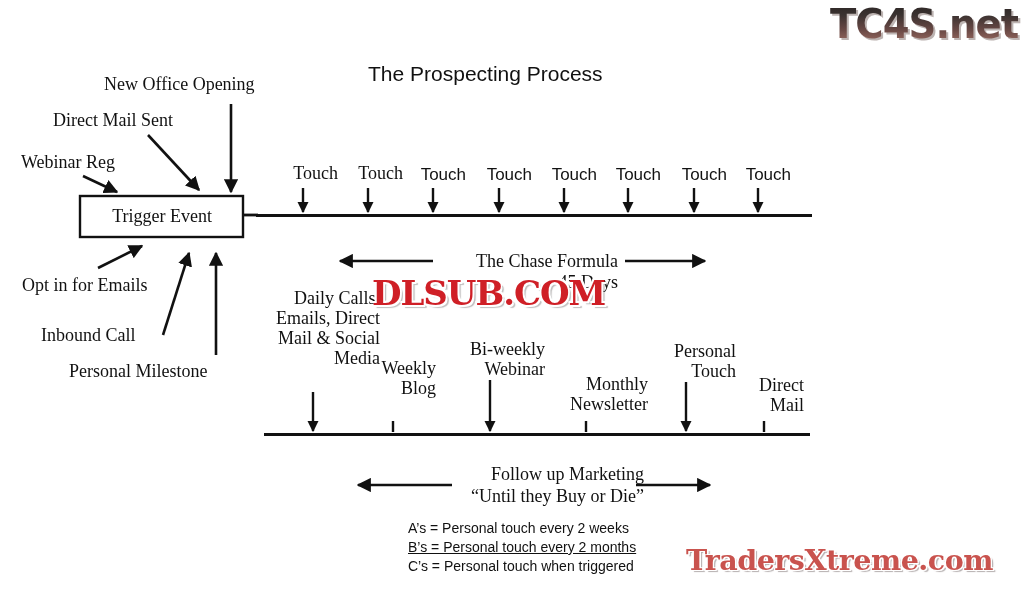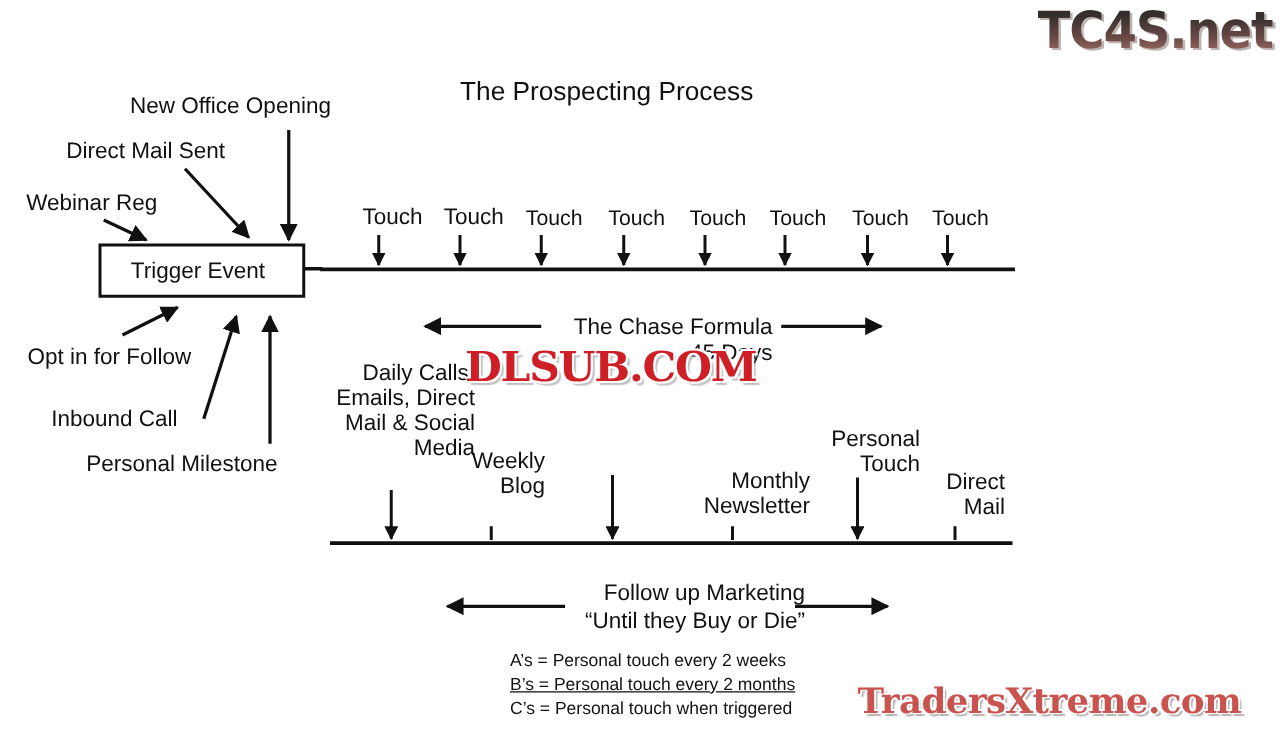--- a/index.html
+++ b/index.html
@@ -73,21 +73,21 @@
       -1.6px -1.6px 0 #ffffff,  1.6px -1.6px 0 #ffffff,
       -1.6px  1.6px 0 #ffffff,  1.6px  1.6px 0 #ffffff,
        3px 3px 1px rgba(130,125,125,.5);
     transform:scaleX(1.03);
     transform-origin:0 0;
     z-index:40;
   }
 
   
   .t-title{font-size:21px;}
-  .t-big{font-size:18px;}
+  .t-big{font-size:18px;font-family:Liberation Serif, serif;}
   .t-med{font-size:17px;}
   .t-small{font-size:14px;}
 
   svg.overlay{position:absolute;left:0;top:0;width:1024px;height:592px;pointer-events:none;}
   .hidden-under{z-index:5;}
 </style>
 </head>
 <body>
 
 <div id="canvas">
@@ -158,21 +158,21 @@
   <div class="txt" id="txtreme-logo">TradersXtreme.com</div>
 
   <div class="txt t-title" style="left:368px; top:62px;text-align:center;">The Prospecting Process</div>
 
   <div class="txt t-big" style="left:104px; top:74px;">New Office Opening</div>
   <div class="txt t-big" style="left:53px; top:110px;">Direct Mail Sent</div>
   <div class="txt t-big" style="left:21px; top:152px;">Webinar Reg</div>
 
   <div class="txt t-big ctr" style="left:80px; top:206px; width:132px;">Trigger Event</div>
 
-  <div class="txt t-big" style="left:22px; top:275px;">Opt in for Follow</div>
+  <div class="txt t-big" style="left:22px; top:275px;">Opt in for Emails</div>
   <div class="txt t-big" style="left:41px; top:325px;">Inbound Call</div>
   <div class="txt t-big" style="left:69px; top:361px;">Personal Milestone</div>
 
   <div class="txt t-big ctr" style="left:268px; top:163px; width:70px;">Touch</div>
   <div class="txt t-big ctr" style="left:333px; top:163px; width:70px;">Touch</div>
   <div class="txt t-med ctr" style="left:400px; top:165px; width:66px;">Touch</div>
   <div class="txt t-med ctr" style="left:466px; top:165px; width:66px;">Touch</div>
   <div class="txt t-med ctr" style="left:531px; top:165px; width:66px;">Touch</div>
   <div class="txt t-med ctr" style="left:595px; top:165px; width:66px;">Touch</div>
   <div class="txt t-med ctr" style="left:661px; top:165px; width:66px;">Touch</div>
@@ -180,20 +180,22 @@
 
   <div class="txt t-big ctr" style="left:440px; top:251px; width:178px;">The Chase Formula</div>
   <div class="txt t-big ctr hidden-under" style="left:440px; top:272px; width:178px;">45 Days</div>
 
   <div class="txt t-big ctr" style="left:248px; top:288px; width:132px;">Daily Calls,
 Emails, Direct
 Mail &amp; Social
 Media</div>
   <div class="txt t-big ctr" style="left:352px; top:358px; width:84px;">Weekly
 Blog</div>
+  <div class="txt t-big ctr" style="left:437px; top:339px; width:108px;">Bi-weekly
+Webinar</div>
   <div class="txt t-big ctr" style="left:524px; top:374px; width:124px;">Monthly
 Newsletter</div>
   <div class="txt t-big ctr" style="left:638px; top:341px; width:98px;">Personal
 Touch</div>
   <div class="txt t-big ctr" style="left:726px; top:375px; width:78px;">Direct
 Mail</div>
 
   <div class="txt t-big ctr" style="left:444px; top:464px; width:200px;">Follow up Marketing</div>
   <div class="txt t-big ctr" style="left:444px; top:486px; width:200px;">“Until they Buy or Die”</div>
 

